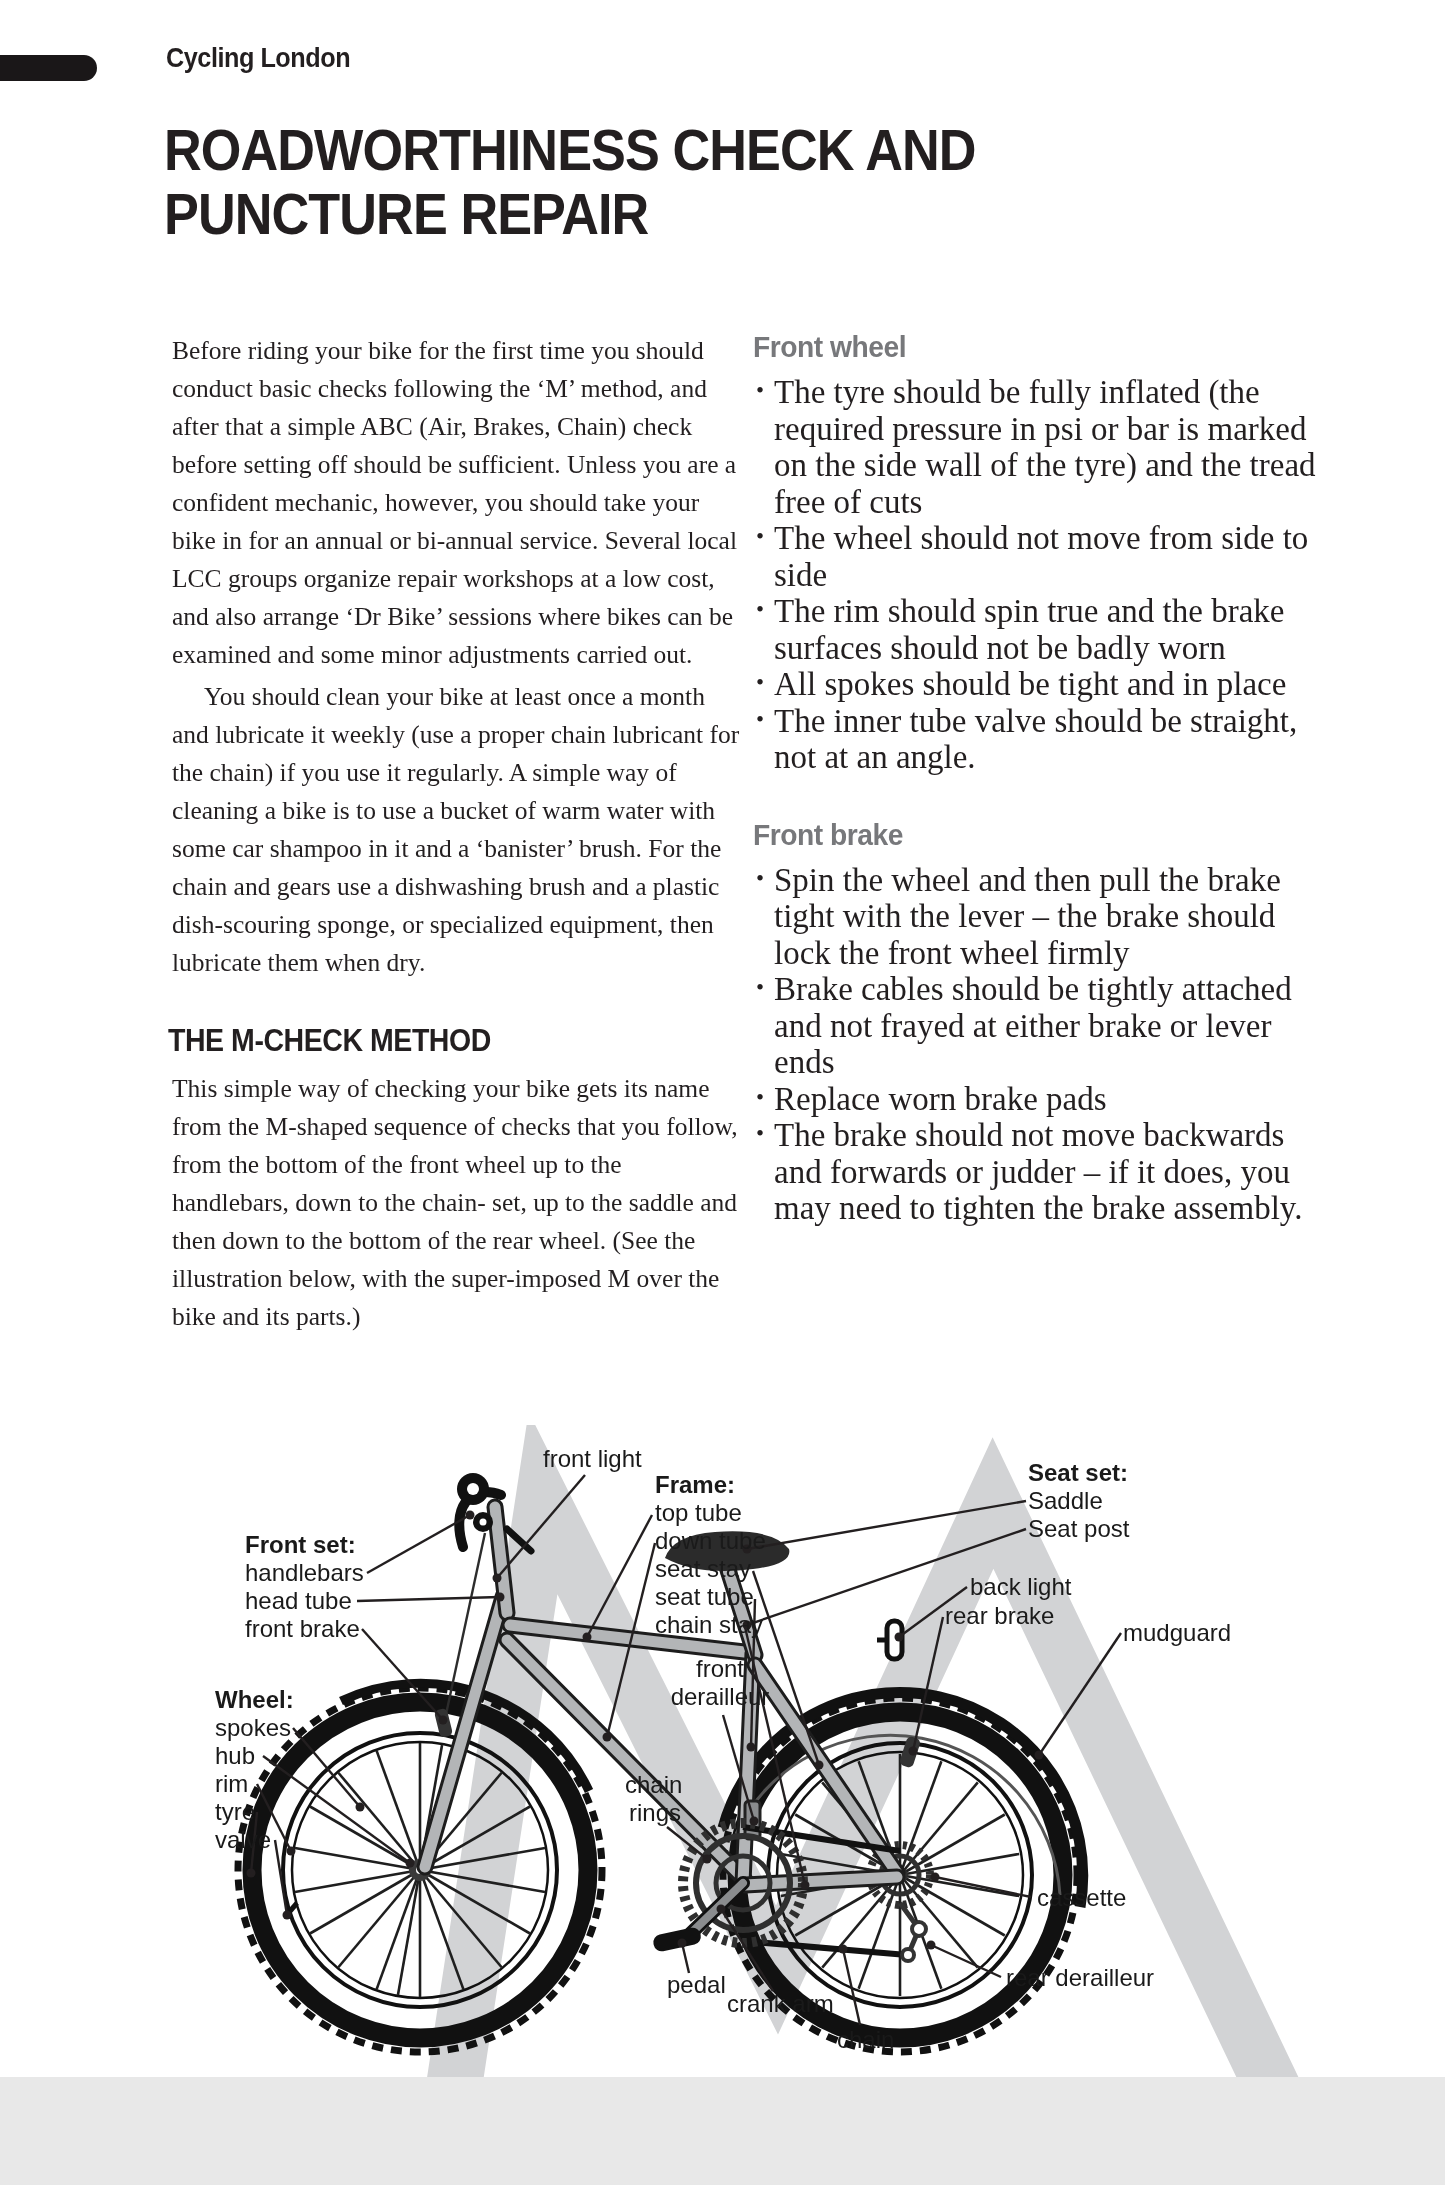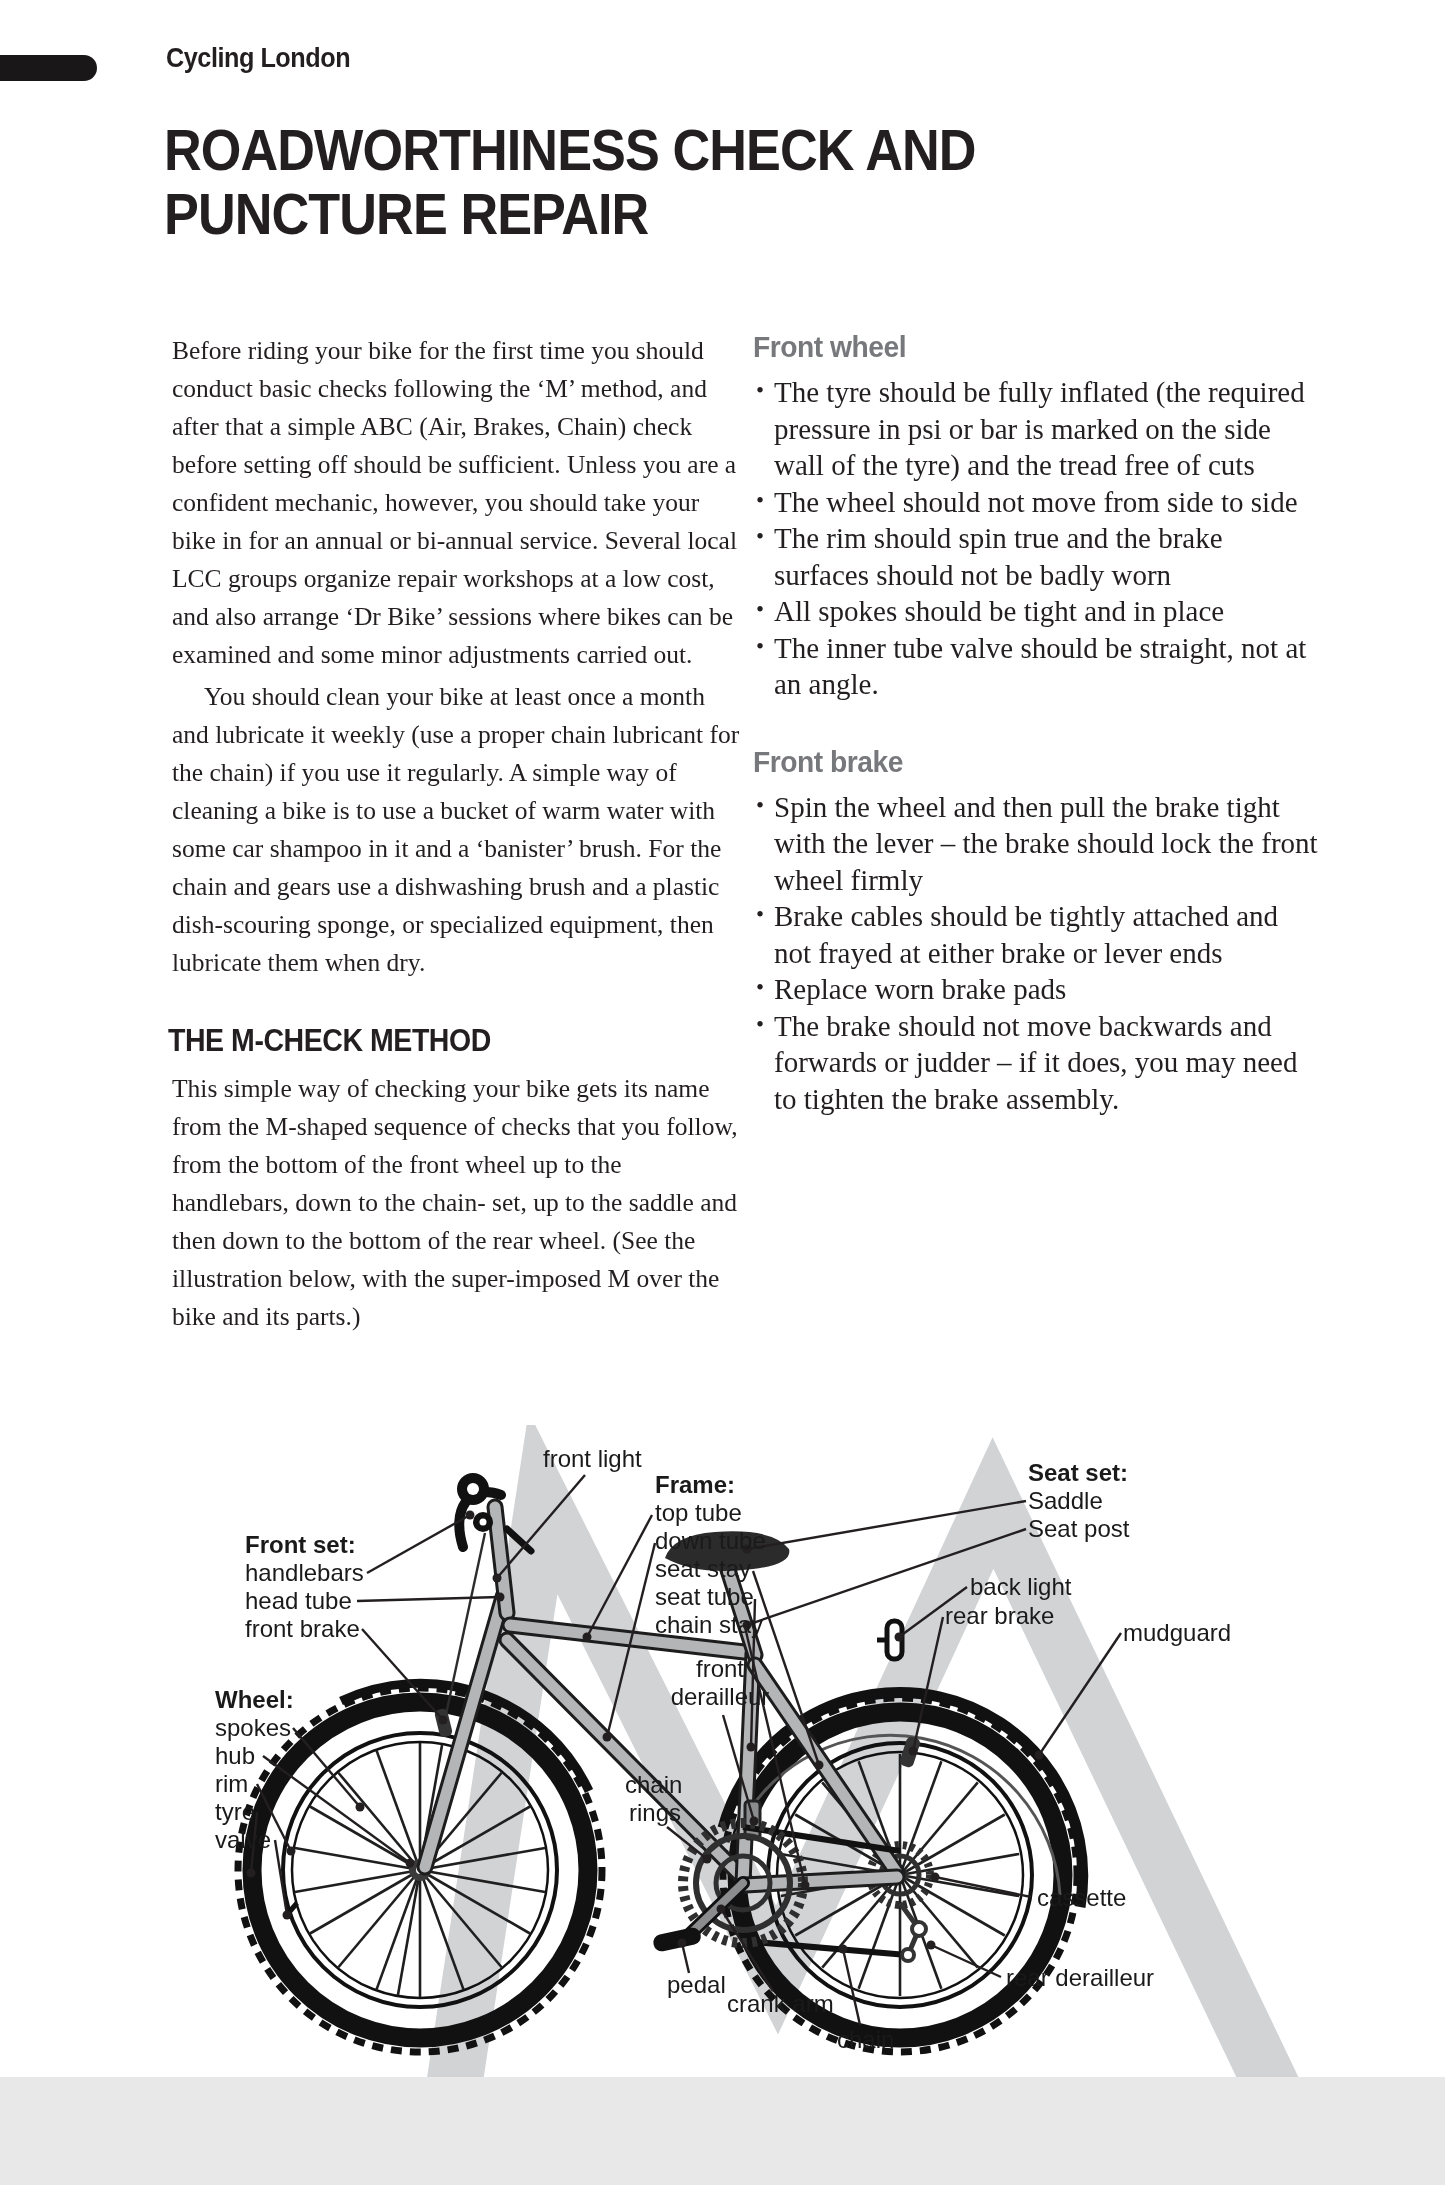--- a/index.html
+++ b/index.html
@@ -17,21 +17,21 @@
   .col-r{left:753px;width:568px;}
   .col p{margin:4px;}
   .col p.indent{text-indent:32px;}
   .subhead{font-family:"Liberation Sans",sans-serif;font-weight:bold;font-size:31px;
            letter-spacing:-0.5px;margin:40px 0 10px 0;transform:scaleX(0.92);
            transform-origin:0 0;white-space:nowrap;color:#231f20;}
   .grayhead{font-family:"Liberation Sans",sans-serif;font-weight:bold;font-size:30px;
             letter-spacing:-0.5px;color:#77787b;margin:0 0 8px 0;transform:scaleX(0.94);
             transform-origin:0 0;white-space:nowrap;}
   .grayhead.second{margin-top:40px;}
-  ul.checks{list-style:none;margin:0;padding:0;font-size:29px;line-height:36.5px;}
+  ul.checks{list-style:none;margin:0;padding:0;font-size:33px;line-height:36.5px;}
   ul.checks li{position:relative;padding-left:21px;margin:0;}
   ul.checks li::before{content:"\2022";position:absolute;left:3px;top:-1px;font-size:23px;}
   .pagenum{position:absolute;left:169px;top:2078px;font-family:"Liberation Sans",sans-serif;
            font-size:27px;color:#2a2a2a;}
   svg text{font-family:"Liberation Sans",sans-serif;font-size:24px;fill:#1a1a1a;}
   svg text.b{font-weight:bold;}
   .ld{stroke:#231f20;stroke-width:2.4;fill:none;}
   .dt{fill:#231f20;stroke:none;}
   .tube-o{stroke:#1d1d1d;stroke-width:17;fill:none;stroke-linecap:round;}
   .tube-i{stroke:#b3b5b7;stroke-width:11;fill:none;stroke-linecap:round;}

